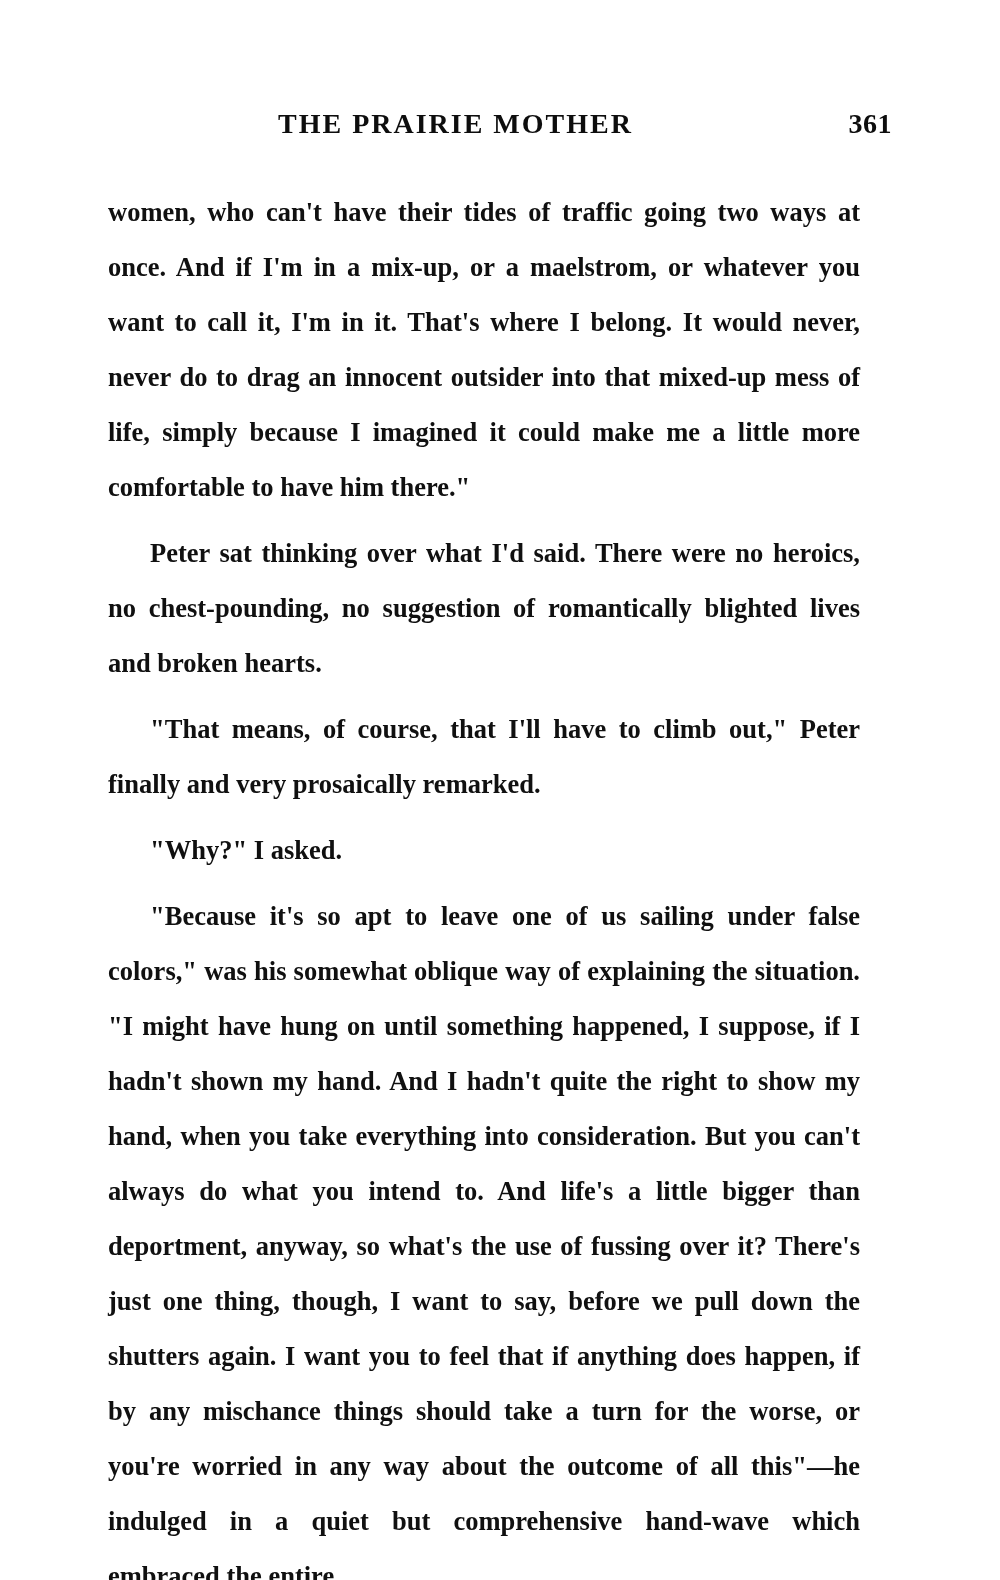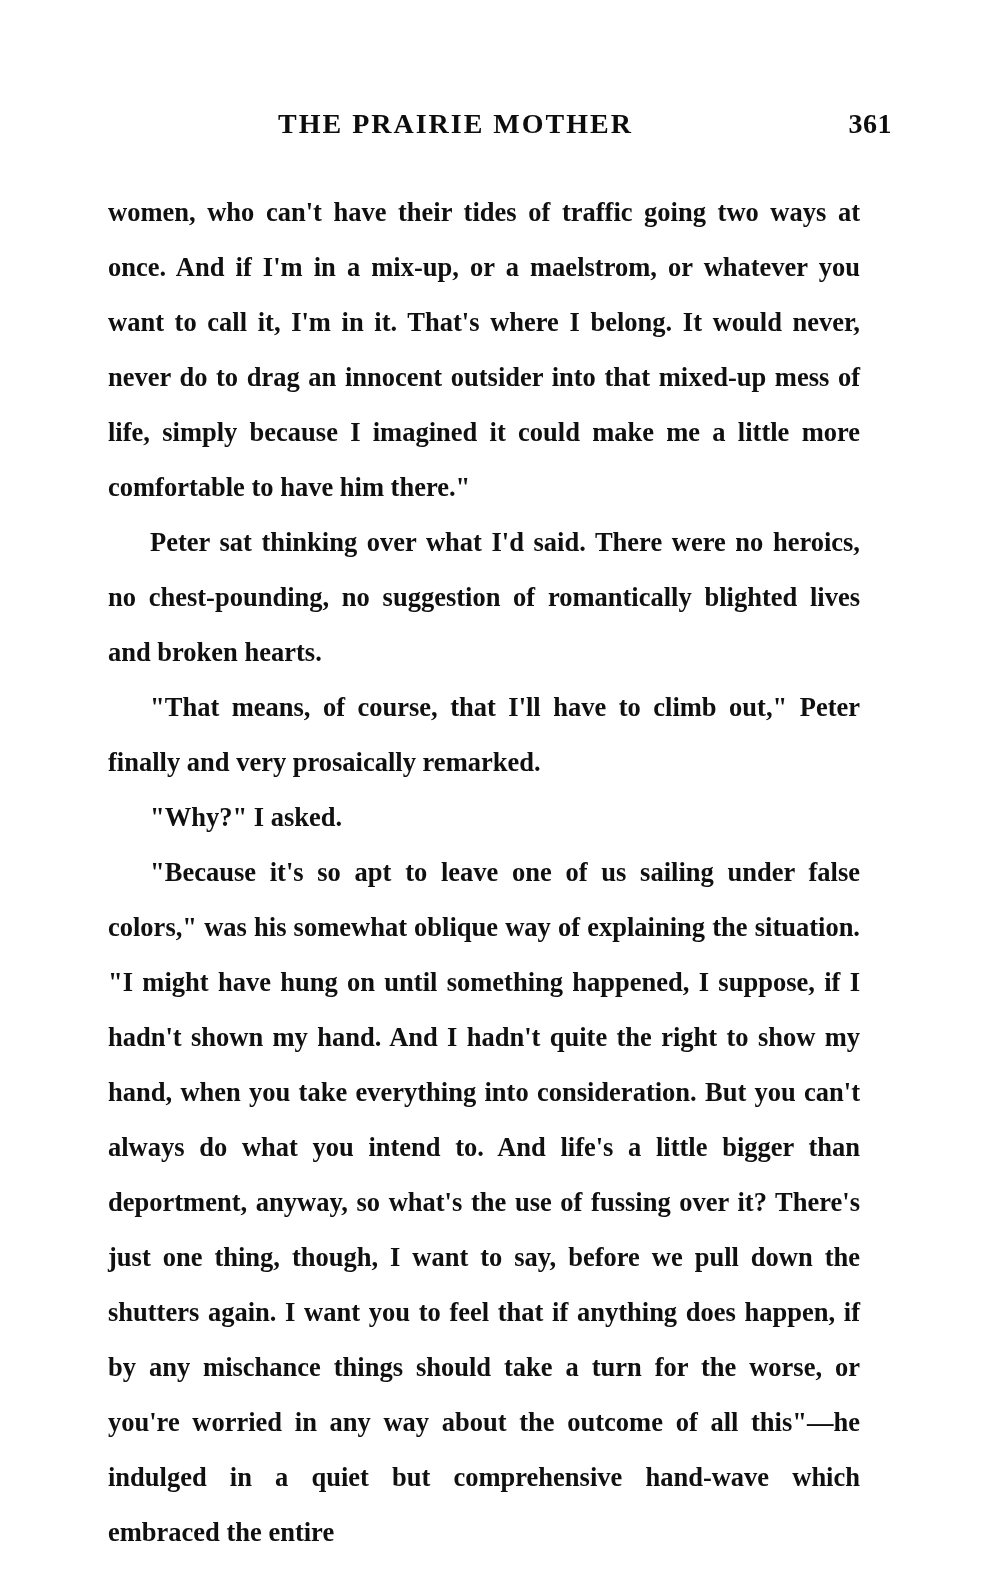--- a/index.html
+++ b/index.html
@@ -58,21 +58,21 @@
     font-weight: 600;
   }
   .body-text p {
     margin: 0;
     text-indent: 0;
   }
   .body-text p.indent {
     text-indent: 42px;
   }
   .body-text p + p {
-    margin-top: 0px;
+    margin-top: 11px;
   }
 </style>
 </head>
 <body>
 
 <div class="page">
 
   <div class="running-head">
     <div class="head-title">THE PRAIRIE MOTHER</div>
     <div class="head-folio">361</div>

